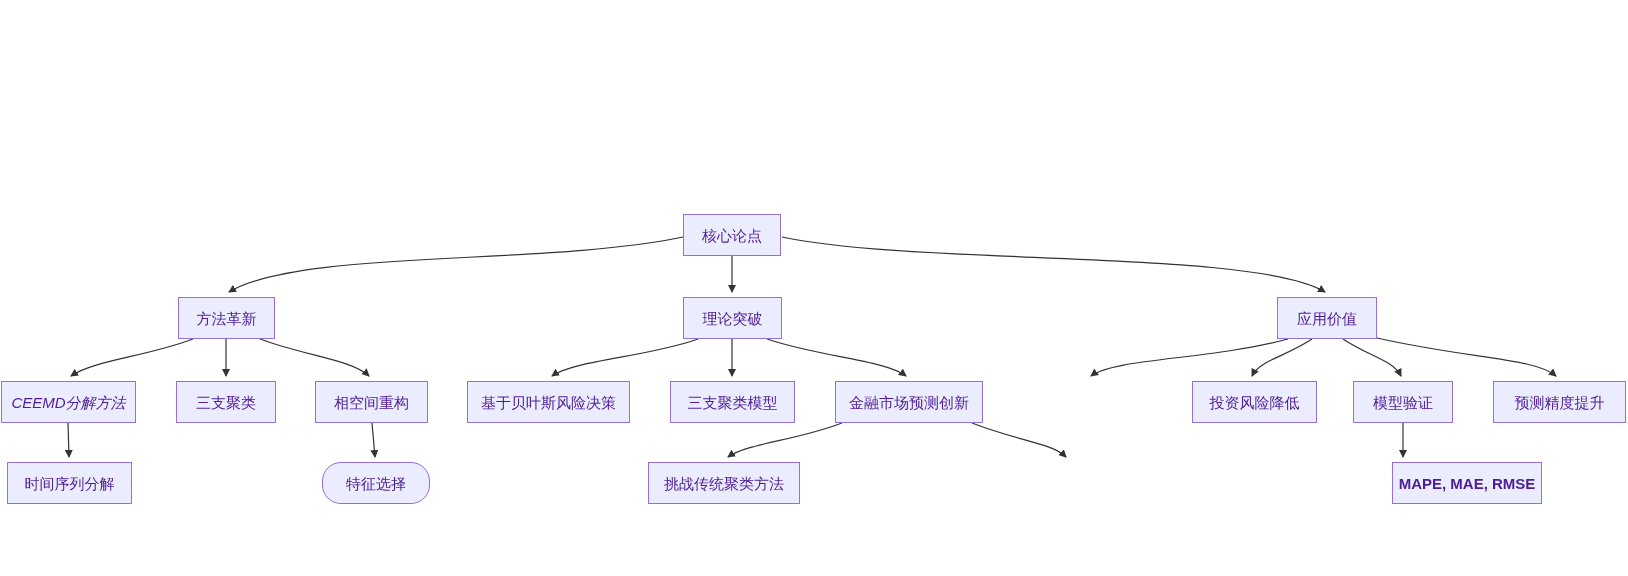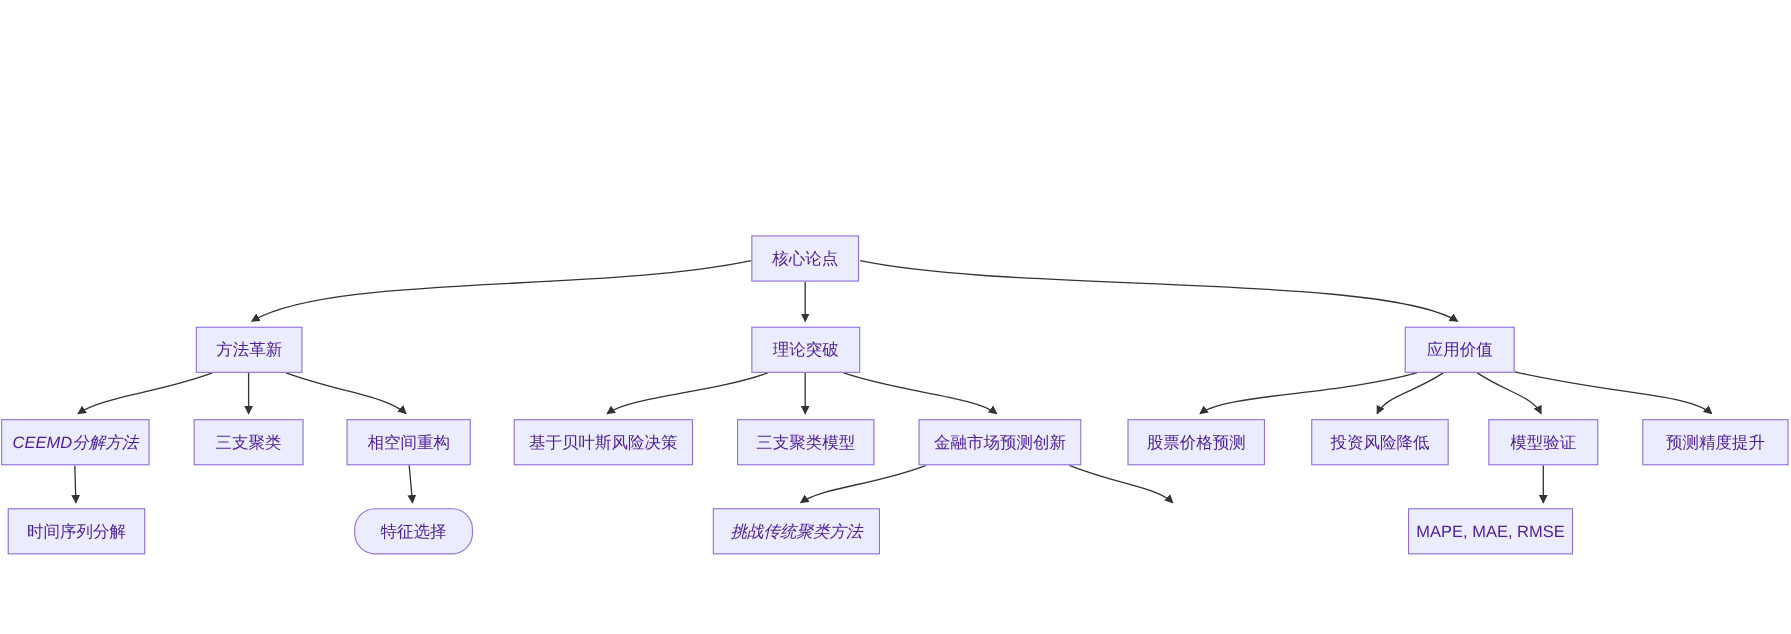--- a/index.html
+++ b/index.html
@@ -79,23 +79,22 @@
   <div class="node" style="left:178px; top:297px; width:97px;">方法革新</div>
   <div class="node" style="left:683px; top:297px; width:99px;">理论突破</div>
   <div class="node" style="left:1277px; top:297px; width:100px;">应用价值</div>
 
   <div class="node" style="left:1px; top:381px; width:135px;font-style:italic;">CEEMD分解方法</div>
   <div class="node" style="left:176px; top:381px; width:100px;">三支聚类</div>
   <div class="node" style="left:315px; top:381px; width:113px;">相空间重构</div>
   <div class="node" style="left:467px; top:381px; width:163px;">基于贝叶斯风险决策</div>
   <div class="node" style="left:670px; top:381px; width:125px;">三支聚类模型</div>
   <div class="node" style="left:835px; top:381px; width:148px;">金融市场预测创新</div>
-  <div class="node" style="left:1025px; top:381px; width:125px;">股票价格预测</div>
   <div class="node" style="left:1192px; top:381px; width:125px;">投资风险降低</div>
   <div class="node" style="left:1353px; top:381px; width:100px;">模型验证</div>
   <div class="node" style="left:1493px; top:381px; width:133px;">预测精度提升</div>
 
   <div class="node" style="left:7px; top:462px; width:125px;">时间序列分解</div>
   <div class="node" style="left:322px; top:462px; width:108px;border-radius:19px;">特征选择</div>
-  <div class="node" style="left:648px; top:462px; width:152px;font-style:italic;">挑战传统聚类方法</div>
-  <div class="node" style="left:1280px; top:462px; width:150px;">MAPE, MAE, RMSE</div>
+  <div class="node" style="left:648px; top:462px; width:152px;">挑战传统聚类方法</div>
+  <div class="node" style="left:1392px; top:462px; width:150px;font-weight:bold;">MAPE, MAE, RMSE</div>
 
 </div>
 
 </body></html>

